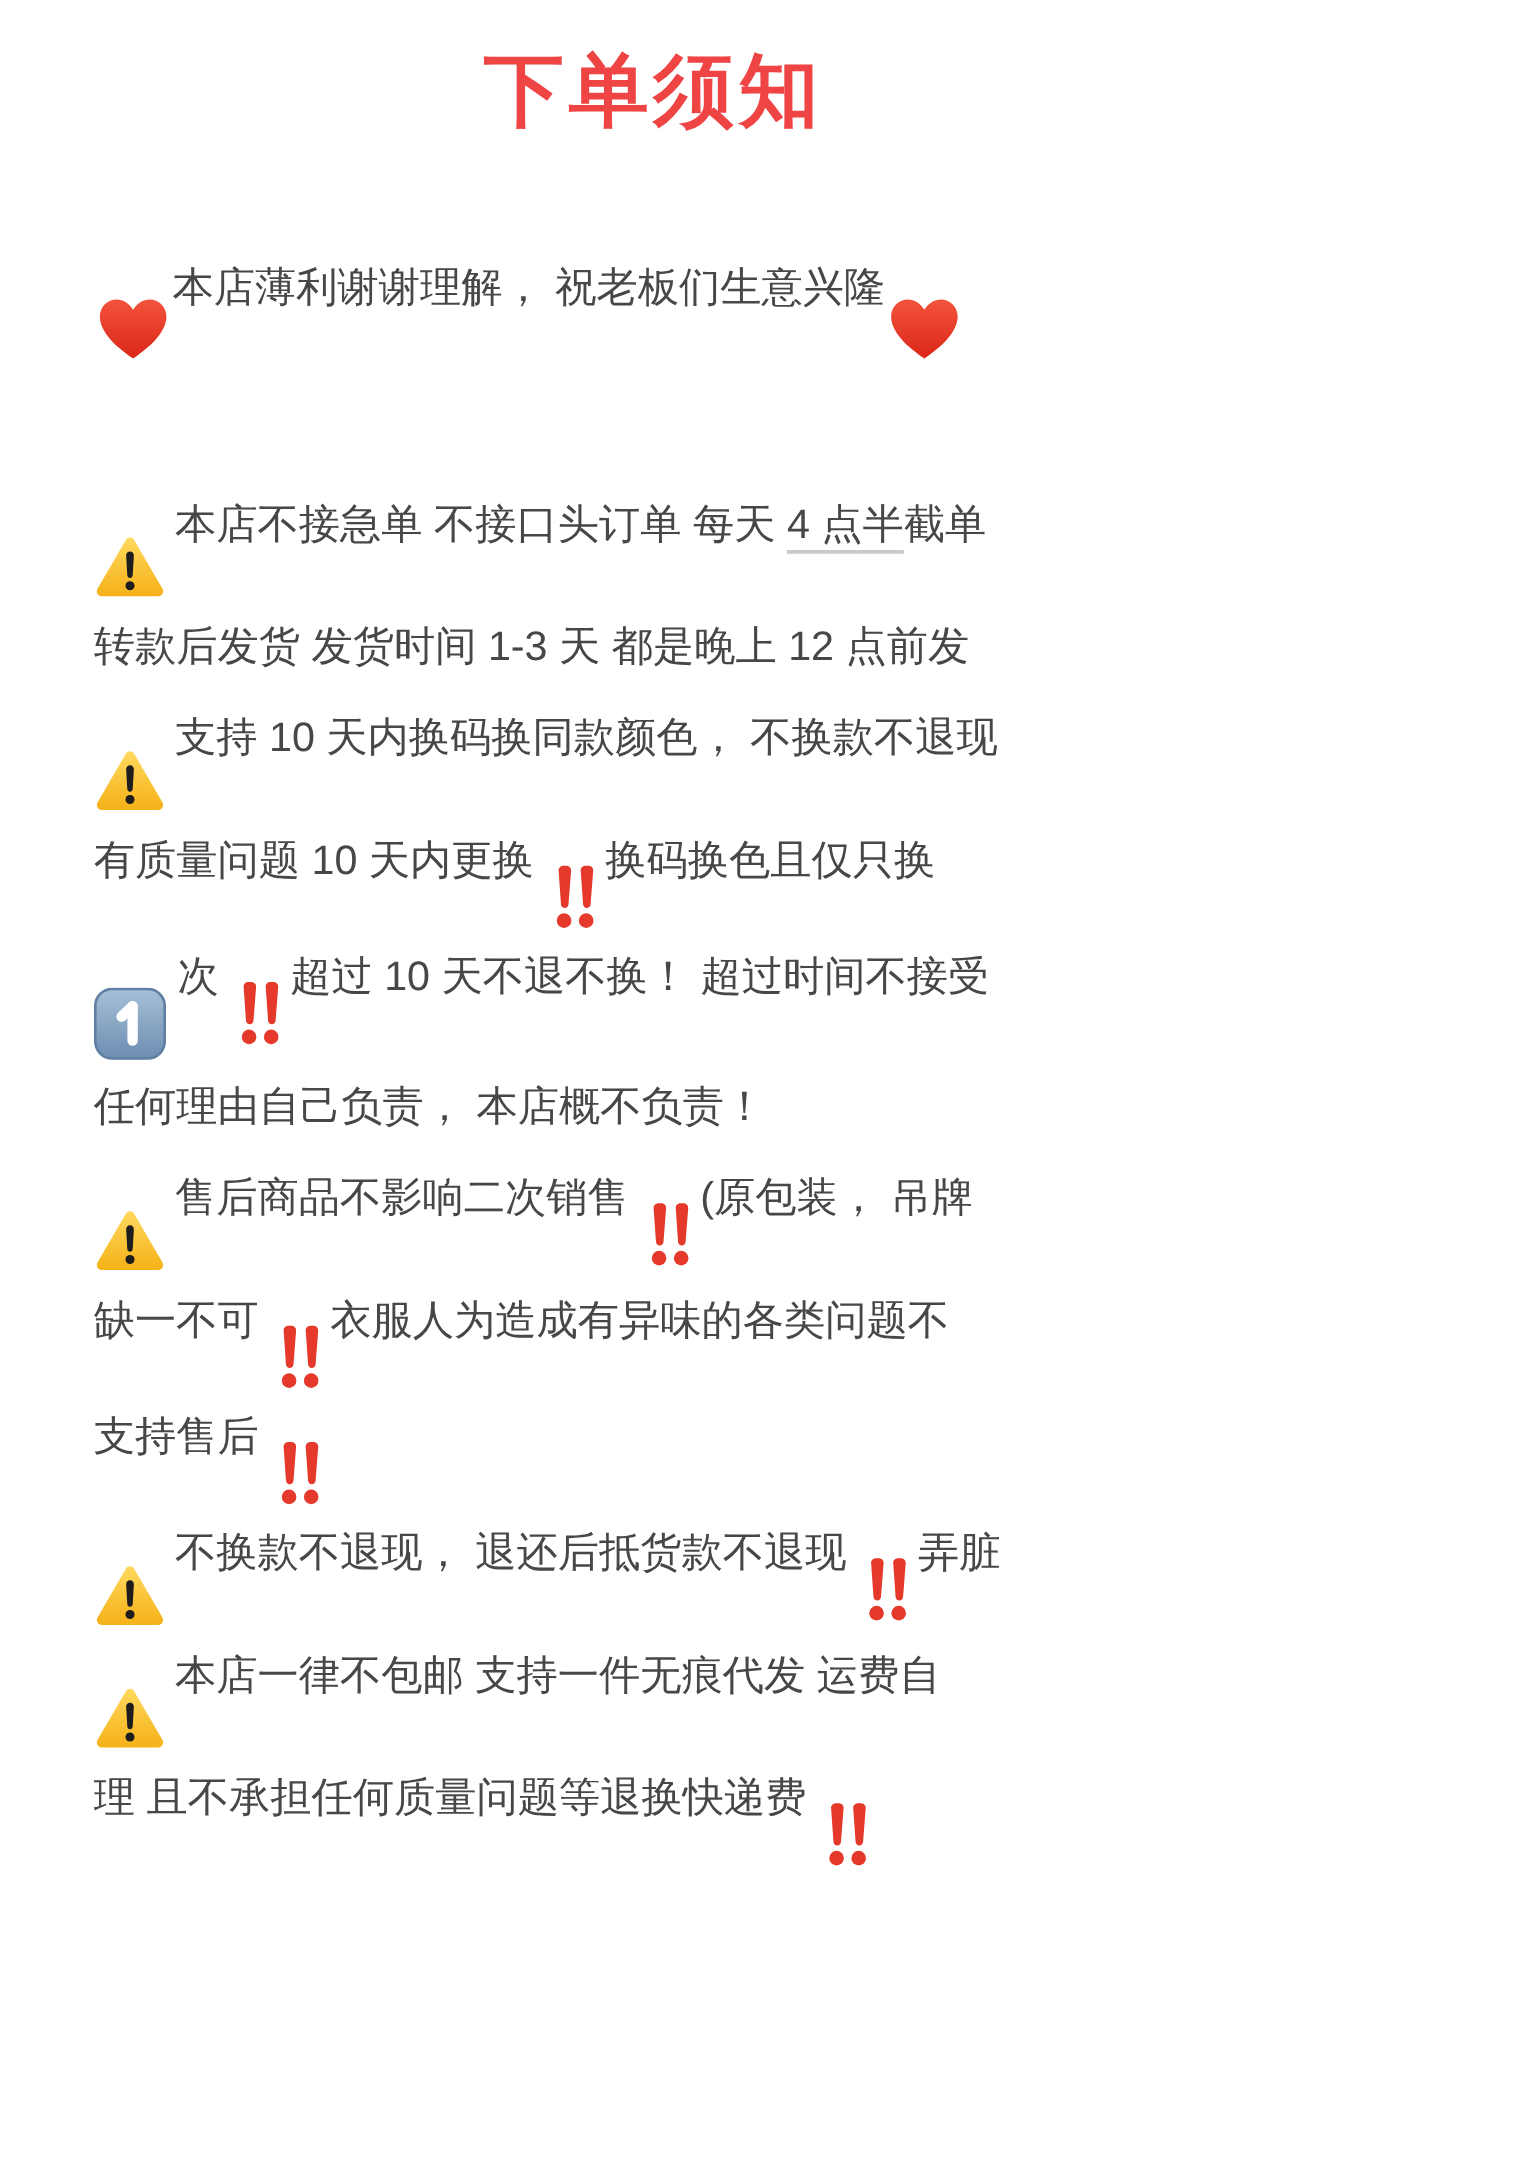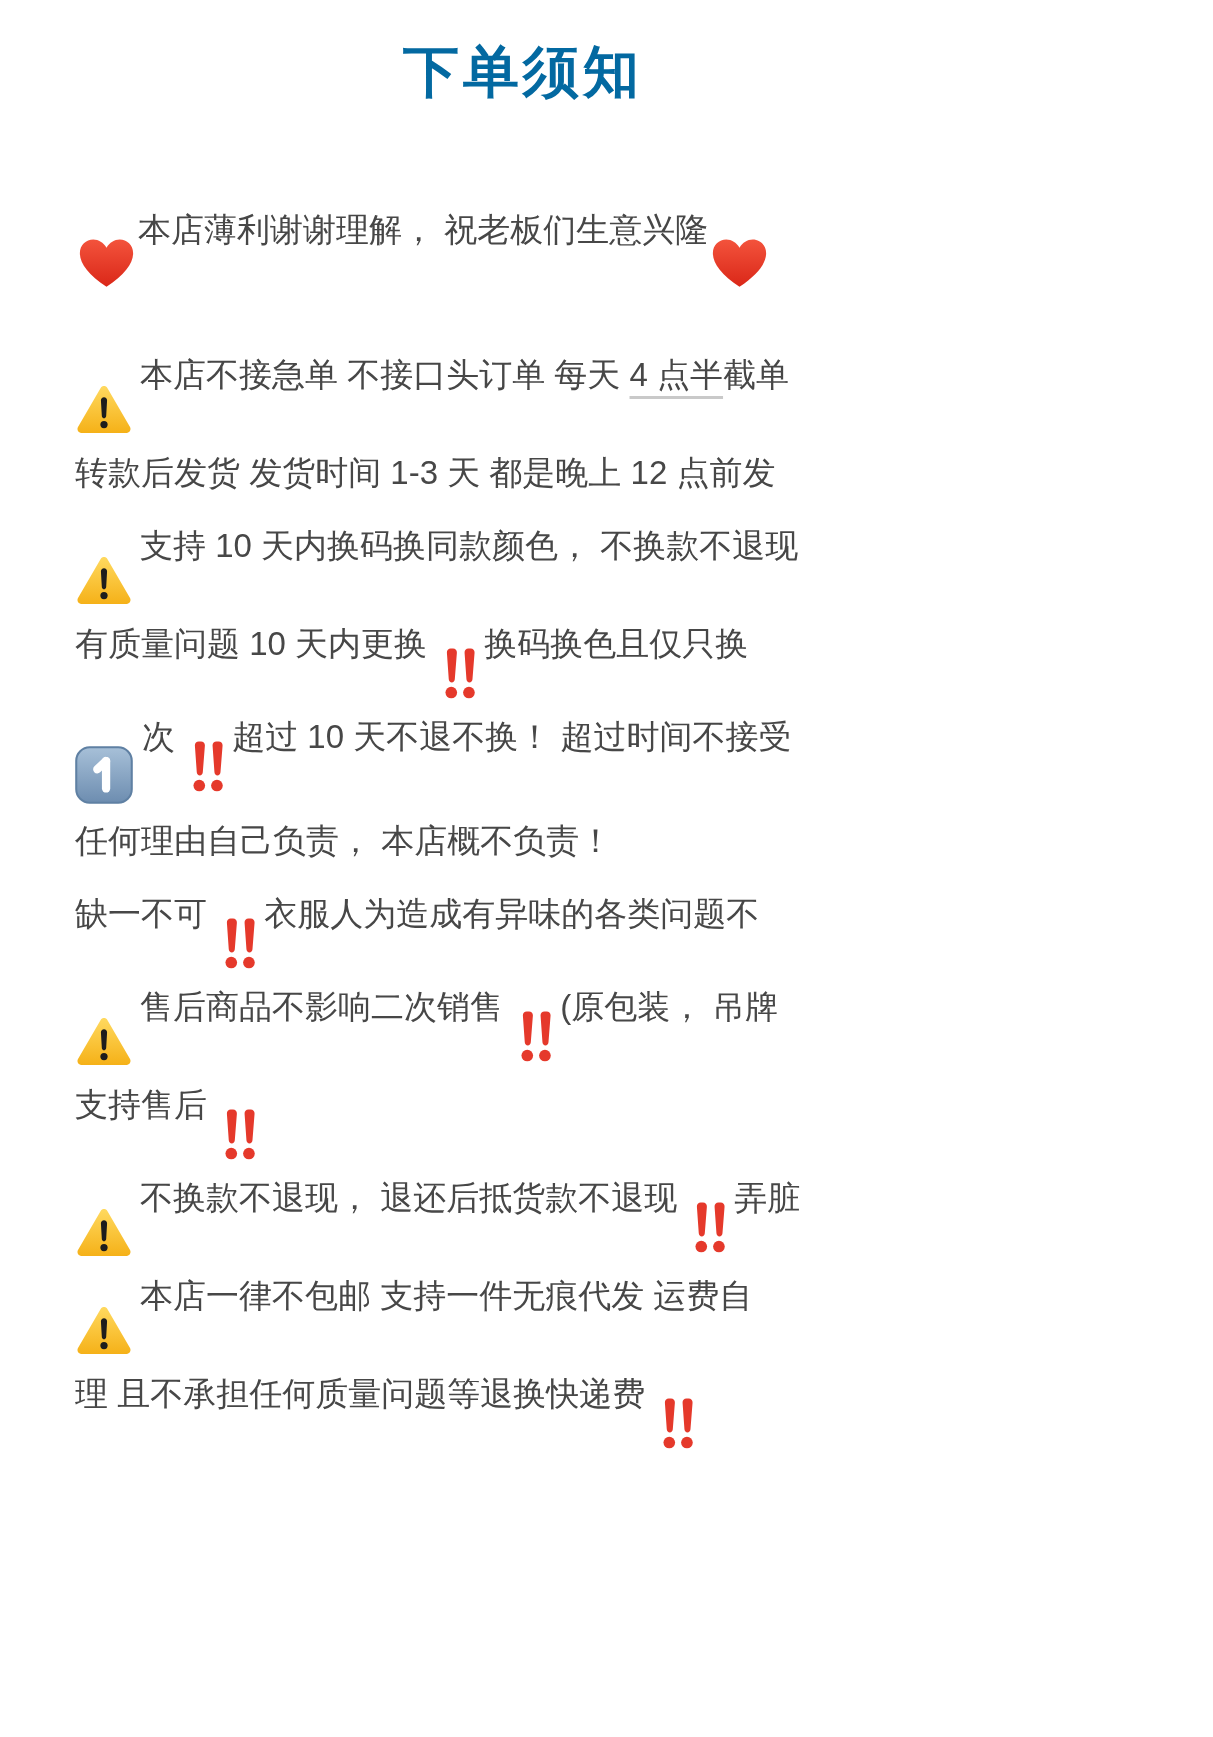--- a/index.html
+++ b/index.html
@@ -5,43 +5,43 @@
   html,body{margin:0;padding:0;}
   body{
     width:1213px;height:1737px;
     background:#ffffff;
     font-family:"Liberation Sans","DejaVu Sans",sans-serif;
     color:#474747;
     overflow:hidden;
   }
   .page{padding:35px 70px 0 75px;}
   .title{
-    font-size:56px;line-height:74px;font-weight:700;
-    color:#0369a1;text-align:center;padding-right:172px;
+    font-size:64px;line-height:74px;font-weight:700;
+    color:#ef4444;text-align:center;padding-right:172px;
     letter-spacing:4px;
   }
   .notice-body{margin-top:84px;}
   .line{
     font-size:33px;line-height:73px;font-weight:500;
     white-space:nowrap;letter-spacing:0px;
   }
   .txt{vertical-align:baseline;}
   .u{
     text-decoration:underline;
     text-decoration-color:#c9c9c9;
     text-decoration-thickness:3px;
     text-underline-offset:10px;
   }
   .emoji{display:inline-block;line-height:0;vertical-align:-7px;}
   .emoji svg{display:inline-block;vertical-align:top;}
   .icon-warning{margin-right:7px;vertical-align:-8px;}
   .icon-red-heart{margin:0 3px;vertical-align:-8px;}
   .icon-bangbang{margin:0 3px;vertical-align:-4px;}
   .icon-keycap-1{margin-right:9px;vertical-align:-9px;}
-  .gap1{margin-top:48px;}
+  .gap1{margin-top:92px;}
 </style>
 </head>
 <body>
 
 <div class="page">
   <div class="title">下单须知</div>
   <div class="notice-body">
       <div class="line"><span class="emoji icon-red-heart"><svg viewBox="0 0 36 33" width="57" height="52">
             <defs>
               <linearGradient id="hg" x1="0" y1="0" x2="0" y2="1">
@@ -102,46 +102,46 @@
             <path d="M21.5 22.5 L30 14.5" stroke="#ffffff" stroke-width="8" stroke-linecap="round"></path>
           </svg></span><span class="txt">次 </span><span class="emoji icon-bangbang"><svg viewBox="0 0 40 50" width="42" height="52">
             <g fill="#e5392b">
               <path d="M7.4 4.5C7.2 2.3 8.9.6 11.1.6h2.2c2.2 0 3.9 1.7 3.7 3.9l-2 25.6c-.1 1.8-1.4 3-2.9 3s-2.8-1.2-2.9-3Z"></path>
               <circle cx="11.6" cy="42.8" r="5.6"></circle>
               <path d="M24.4 4.5C24.2 2.3 25.9.6 28.1.6h2.2c2.2 0 3.9 1.7 3.7 3.9l-2 25.6c-.1 1.8-1.4 3-2.9 3s-2.8-1.2-2.9-3Z"></path>
               <circle cx="28.6" cy="42.8" r="5.6"></circle>
             </g>
           </svg></span><span class="txt">超过 10 天不退不换！ 超过时间不接受</span></div>
       <div class="line"><span class="txt">任何理由自己负责， 本店概不负责！</span></div>
-      <div class="line"><span class="txt">缺一不可 </span><span class="emoji icon-bangbang"><svg viewBox="0 0 40 50" width="42" height="52">
-            <g fill="#e5392b">
-              <path d="M7.4 4.5C7.2 2.3 8.9.6 11.1.6h2.2c2.2 0 3.9 1.7 3.7 3.9l-2 25.6c-.1 1.8-1.4 3-2.9 3s-2.8-1.2-2.9-3Z"></path>
-              <circle cx="11.6" cy="42.8" r="5.6"></circle>
-              <path d="M24.4 4.5C24.2 2.3 25.9.6 28.1.6h2.2c2.2 0 3.9 1.7 3.7 3.9l-2 25.6c-.1 1.8-1.4 3-2.9 3s-2.8-1.2-2.9-3Z"></path>
-              <circle cx="28.6" cy="42.8" r="5.6"></circle>
-            </g>
-          </svg></span><span class="txt">衣服人为造成有异味的各类问题不</span></div>
       <div class="line"><span class="emoji icon-warning"><svg viewBox="0 0 64 58" width="58" height="53">
             <defs>
               <linearGradient id="wg" x1="0" y1="0" x2="0" y2="1">
                 <stop offset="0" stop-color="#ffd95f"></stop>
                 <stop offset="1" stop-color="#f5b118"></stop>
               </linearGradient>
             </defs>
             <path d="M28.3 5.2c1.6-2.9 5.8-2.9 7.4 0l25 43.2c1.6 2.9-.5 6.5-3.7 6.5H7c-3.2 0-5.3-3.6-3.7-6.5Z" fill="url(#wg)"></path>
             <path d="M32 15.5c2 0 3.5 1.6 3.4 3.6l-1 17.2c-.1 1.4-1.1 2.5-2.4 2.5s-2.3-1.1-2.4-2.5l-1-17.2c-.1-2 1.4-3.6 3.4-3.6Z" fill="#1d1d1d"></path>
             <circle cx="32" cy="45.6" r="4" fill="#1d1d1d"></circle>
           </svg></span><span class="txt">售后商品不影响二次销售 </span><span class="emoji icon-bangbang"><svg viewBox="0 0 40 50" width="42" height="52">
             <g fill="#e5392b">
               <path d="M7.4 4.5C7.2 2.3 8.9.6 11.1.6h2.2c2.2 0 3.9 1.7 3.7 3.9l-2 25.6c-.1 1.8-1.4 3-2.9 3s-2.8-1.2-2.9-3Z"></path>
               <circle cx="11.6" cy="42.8" r="5.6"></circle>
               <path d="M24.4 4.5C24.2 2.3 25.9.6 28.1.6h2.2c2.2 0 3.9 1.7 3.7 3.9l-2 25.6c-.1 1.8-1.4 3-2.9 3s-2.8-1.2-2.9-3Z"></path>
               <circle cx="28.6" cy="42.8" r="5.6"></circle>
             </g>
           </svg></span><span class="txt">(原包装， 吊牌</span></div>
+      <div class="line"><span class="txt">缺一不可 </span><span class="emoji icon-bangbang"><svg viewBox="0 0 40 50" width="42" height="52">
+            <g fill="#e5392b">
+              <path d="M7.4 4.5C7.2 2.3 8.9.6 11.1.6h2.2c2.2 0 3.9 1.7 3.7 3.9l-2 25.6c-.1 1.8-1.4 3-2.9 3s-2.8-1.2-2.9-3Z"></path>
+              <circle cx="11.6" cy="42.8" r="5.6"></circle>
+              <path d="M24.4 4.5C24.2 2.3 25.9.6 28.1.6h2.2c2.2 0 3.9 1.7 3.7 3.9l-2 25.6c-.1 1.8-1.4 3-2.9 3s-2.8-1.2-2.9-3Z"></path>
+              <circle cx="28.6" cy="42.8" r="5.6"></circle>
+            </g>
+          </svg></span><span class="txt">衣服人为造成有异味的各类问题不</span></div>
       <div class="line"><span class="txt">支持售后 </span><span class="emoji icon-bangbang"><svg viewBox="0 0 40 50" width="42" height="52">
             <g fill="#e5392b">
               <path d="M7.4 4.5C7.2 2.3 8.9.6 11.1.6h2.2c2.2 0 3.9 1.7 3.7 3.9l-2 25.6c-.1 1.8-1.4 3-2.9 3s-2.8-1.2-2.9-3Z"></path>
               <circle cx="11.6" cy="42.8" r="5.6"></circle>
               <path d="M24.4 4.5C24.2 2.3 25.9.6 28.1.6h2.2c2.2 0 3.9 1.7 3.7 3.9l-2 25.6c-.1 1.8-1.4 3-2.9 3s-2.8-1.2-2.9-3Z"></path>
               <circle cx="28.6" cy="42.8" r="5.6"></circle>
             </g>
           </svg></span></div>
       <div class="line"><span class="emoji icon-warning"><svg viewBox="0 0 64 58" width="58" height="53">
             <defs>

